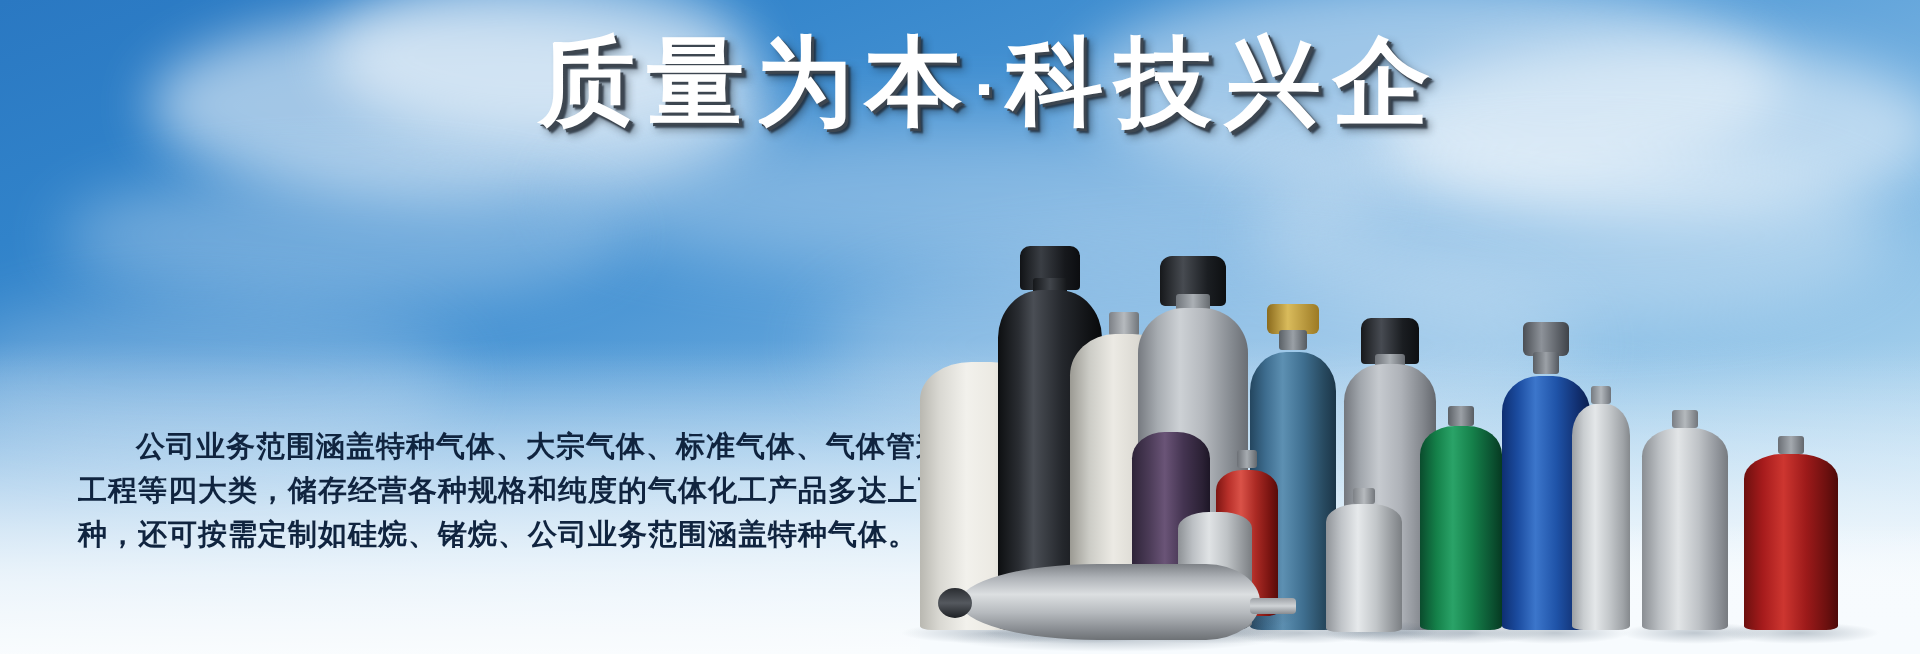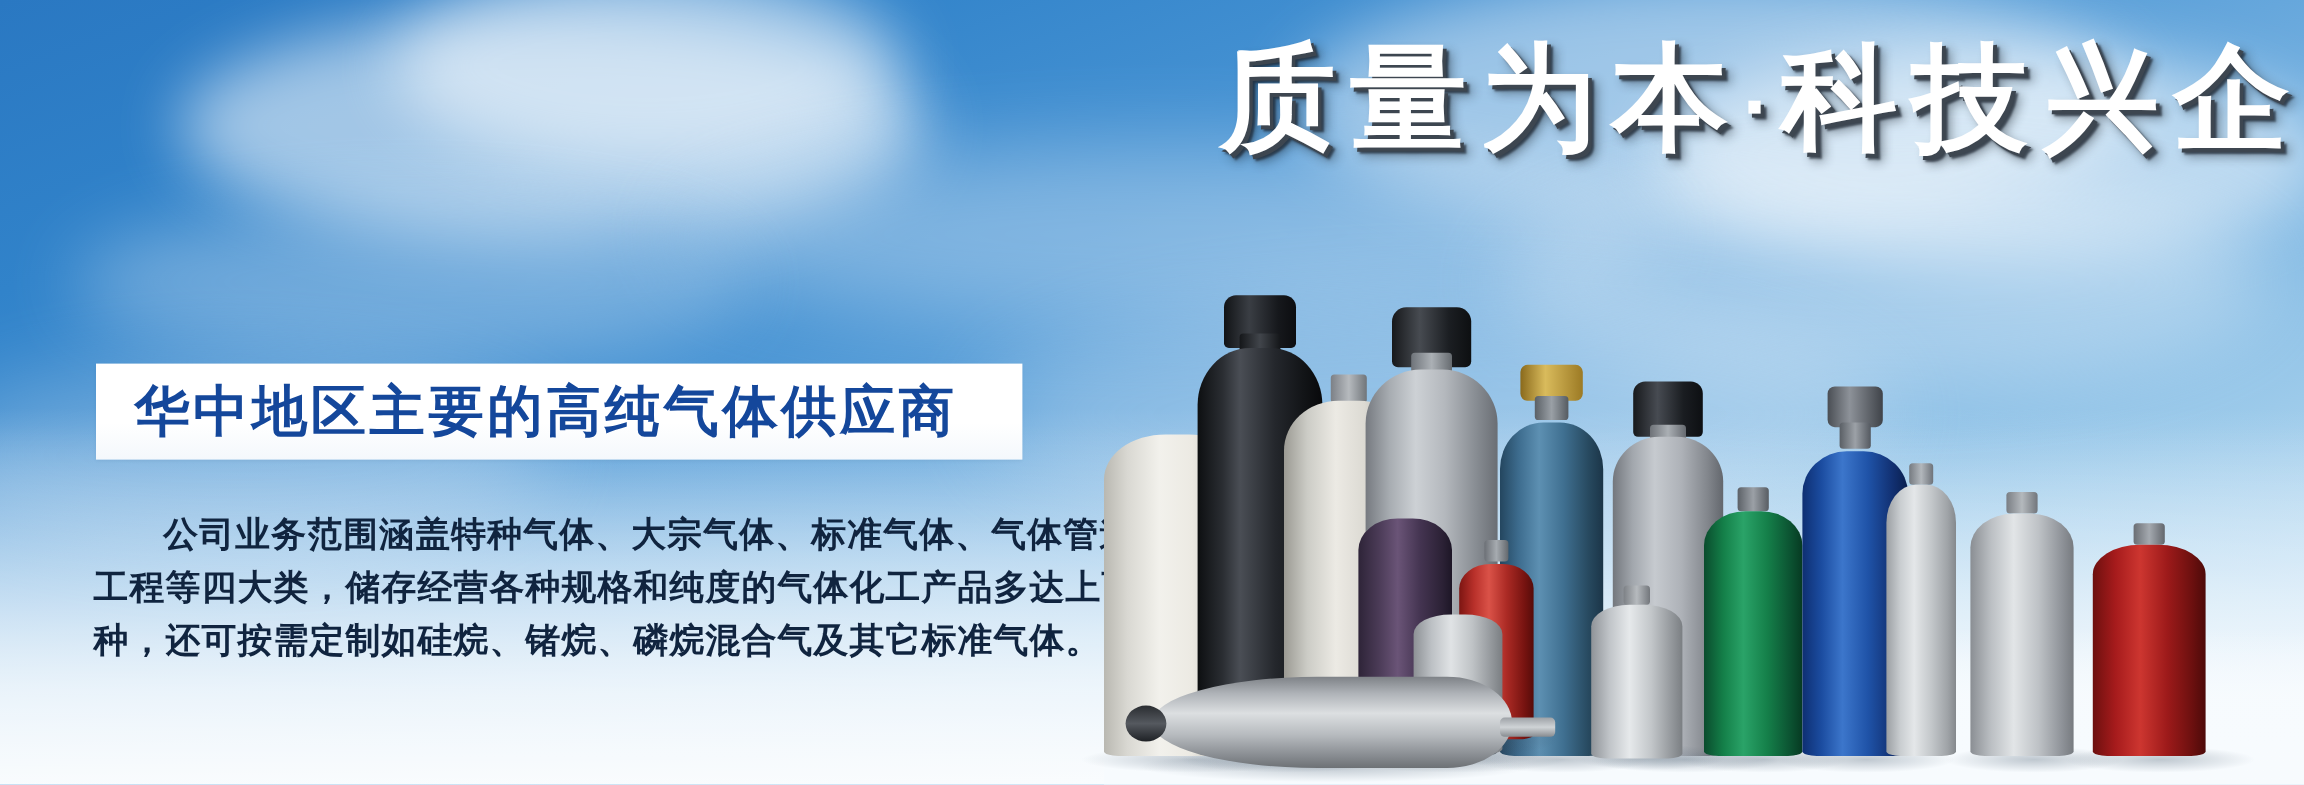--- a/index.html
+++ b/index.html
@@ -43,21 +43,21 @@
   .c8{left:-60px;top:300px;width:520px;height:160px;opacity:.22;filter:blur(34px);}
   .c9{left:820px;top:250px;width:760px;height:190px;opacity:.25;filter:blur(36px);}
   .haze{
     position:absolute;left:0;right:0;bottom:0;height:300px;
     background:linear-gradient(to bottom,rgba(255,255,255,0),rgba(255,255,255,.72));
   }
 
   
   .headline{
     position:absolute;left:0;right:0;top:18px;
-    text-align:right;
+    text-align:center;
     font-family:"Liberation Sans","DejaVu Sans",sans-serif;
     font-weight:bold;
     font-size:97px;
     letter-spacing:12px;
     color:#ffffff;
     white-space:nowrap;
     text-shadow:
        3px 3px 0 #3d4650,
        5px 5px 2px rgba(30,38,48,.75),
        7px 7px 9px rgba(20,28,38,.45);
@@ -160,28 +160,25 @@
     <div class="cloud c8"></div>
     <div class="cloud c9"></div>
     <div class="haze"></div>
   </div>
 
   <div class="headline">
     <span>质量为本</span><span class="dot">·</span><span>科技兴企</span>
   </div>
 
 
-  <div class="whitebox">
-    <span class="txt">华中地区主要的高纯气体供应商</span>
-  </div>
 
   <div class="para">
     <span class="l first">公司业务范围涵盖特种气体、大宗气体、标准气体、气体管道</span>
     <span class="l">工程等四大类，储存经营各种规格和纯度的气体化工产品多达上百</span>
-    <span class="l">种，还可按需定制如硅烷、锗烷、磷烷混合气及其它标准气体。</span>
+    <span class="l">种，还可按需定制如硅烷、锗烷、公司业务范围涵盖特种气体。</span>
   </div>
 
   <div class="photo">
 
     <div class="ground"></div>
 
     <div class="shadow" style="left:-20px;width:190px;"></div>
     <div class="cyl" style="left:0px;width:122px;height:268px;">
       <div class="body" style="height:268px;background:linear-gradient(to right,#b9b8b1 0%,#d9d8d2 16%,#f2f1ec 38%,#eceae3 60%,#c8c6bf 86%,#a8a7a0 100%);"></div>
     </div>

